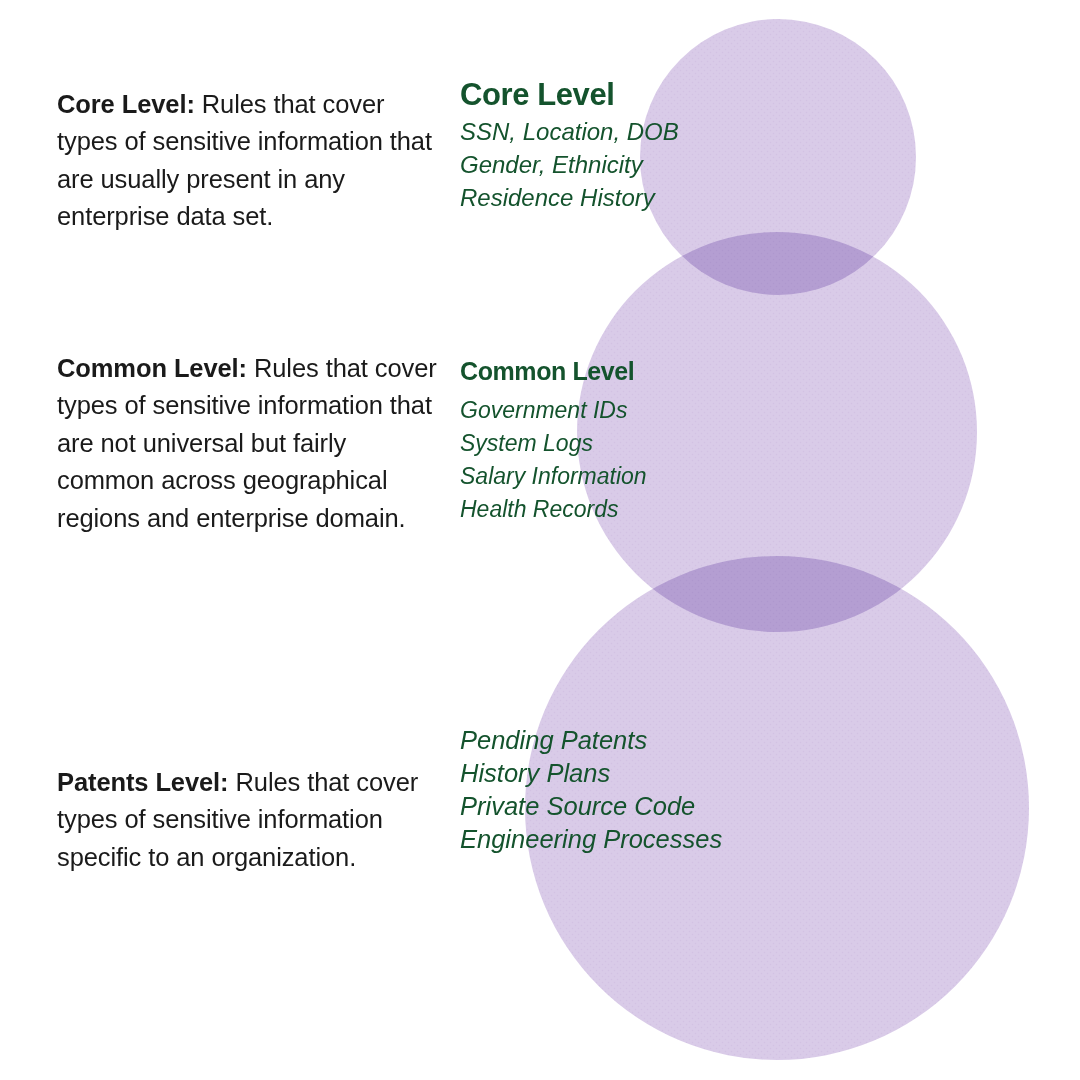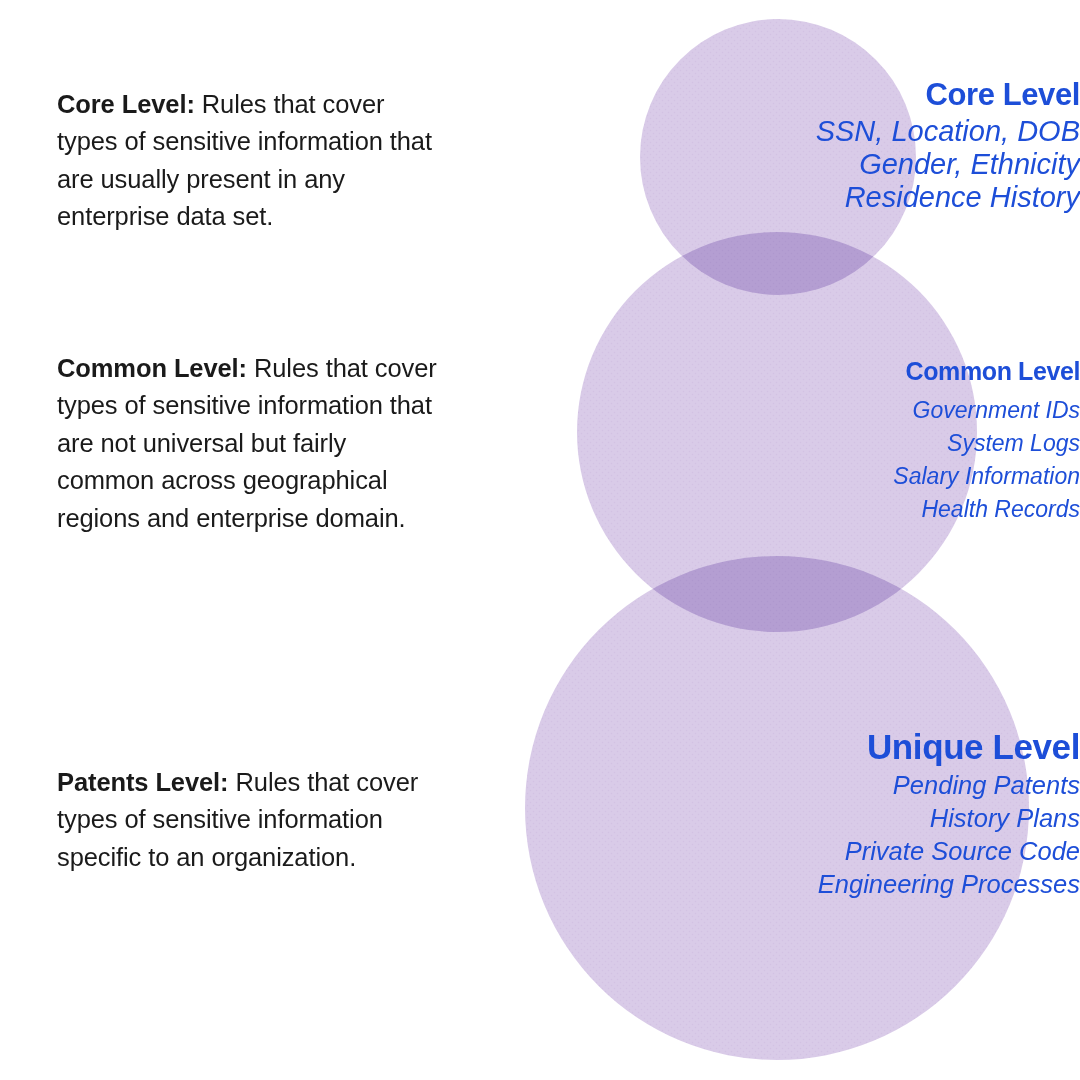--- a/index.html
+++ b/index.html
@@ -71,42 +71,42 @@
     left: 0;
     top: 0;
     width: 620px;
     height: 1080px;
   }
 
   .bubble-text {
     position: absolute;
     left: 0;
     width: 620px;
-    text-align: right;
-    color: #1d4ed8;
+    text-align: left;
+    color: #14532d;
   }
 
   .bubble-title {
     font-weight: 700;
     letter-spacing: -0.4px;
     display: block;
   }
   .bubble-items {
     display: block;
     font-style: italic;
     font-weight: 500;
   }
   .bubble-items .item {
     display: block;
   }
 
   
   .bubble-core  { top: 75px; }
   .bubble-core .bubble-title  { font-size: 31px; line-height: 40px; }
-  .bubble-core .bubble-items  { font-size: 29px; line-height: 33px; }
+  .bubble-core .bubble-items  { font-size: 24px; line-height: 33px; }
 
   .bubble-common { top: 349px; }
   .bubble-common .bubble-title { font-size: 25px; line-height: 45px; }
   .bubble-common .bubble-items { font-size: 23px; line-height: 33px; }
 
   .bubble-unique { top: 724px; }
   .bubble-unique .bubble-title { font-size: 35px; line-height: 45px; }
   .bubble-unique .bubble-items { font-size: 25.5px; line-height: 33px; }
 </style>
 </head>
@@ -175,21 +175,20 @@
         <span class="bubble-title">Common Level</span>
         <span class="bubble-items">
           <span class="item">Government IDs</span>
           <span class="item">System Logs</span>
           <span class="item">Salary Information</span>
           <span class="item">Health Records</span>
         </span>
       </div>
 
       <div class="bubble-text bubble-unique">
-        <span class="bubble-title">Unique Level</span>
         <span class="bubble-items">
           <span class="item">Pending Patents</span>
           <span class="item">History Plans</span>
           <span class="item">Private Source Code</span>
           <span class="item">Engineering Processes</span>
         </span>
       </div>
 
     </div>
   </div>

